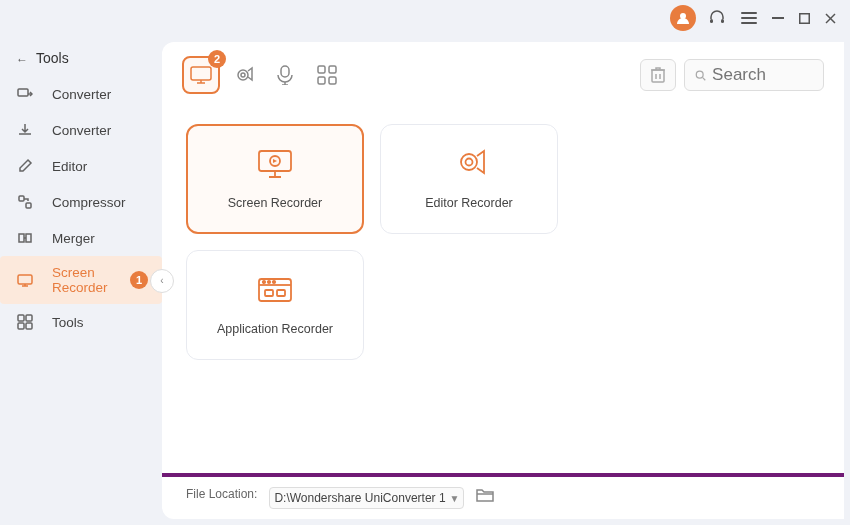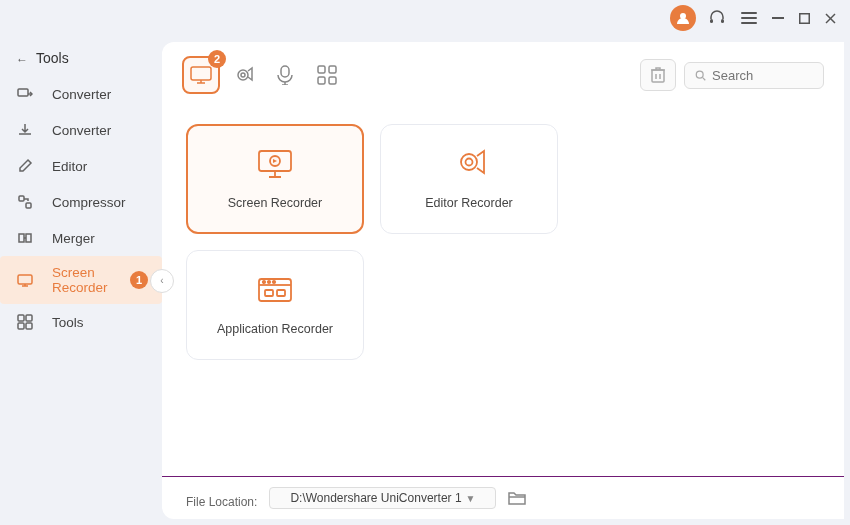--- a/index.html
+++ b/index.html
@@ -226,21 +226,21 @@
       border: 1px solid #ddd;
       border-radius: 6px;
       padding: 5px 10px;
       background: #fafafa;
       width: 140px;
     }
     .search-box input {
       border: none;
       background: transparent;
       outline: none;
-      font-size: 13px;
+      font-size: 17px;
       color: #999;
       width: 100%;
     }
 
     
     .recorder-grid {
       display: flex;
       flex-direction: column;
       gap: 16px;
       padding: 20px 24px;
@@ -274,37 +274,37 @@
     }
     .recorder-icon {
       font-size: 28px;
       color: #e87c3e;
     }
 
     
     .footer {
       padding: 10px 24px;
       display: flex;
-      align-items: flex-end;
+      align-items: flex-start;
       gap: 12px;
-      border-top: 1px solid #701a75;
+      border-top: 4px solid #701a75;
       font-size: 12px;
       color: #555;
     }
     .file-location-label {
       color: #666;
       font-size: 12px;
     }
     .file-location-input {
       display: flex;
       align-items: center;
       gap: 4px;
       border: 1px solid #ddd;
       border-radius: 4px;
-      padding: 3px 20px;
+      padding: 3px 4px;
       font-size: 12px;
       color: #444;
       background: #fafafa;
       cursor: pointer;
     }
     .file-location-input .arrow {
       font-size: 10px;
       color: #888;
     }
     .folder-icon-btn {

